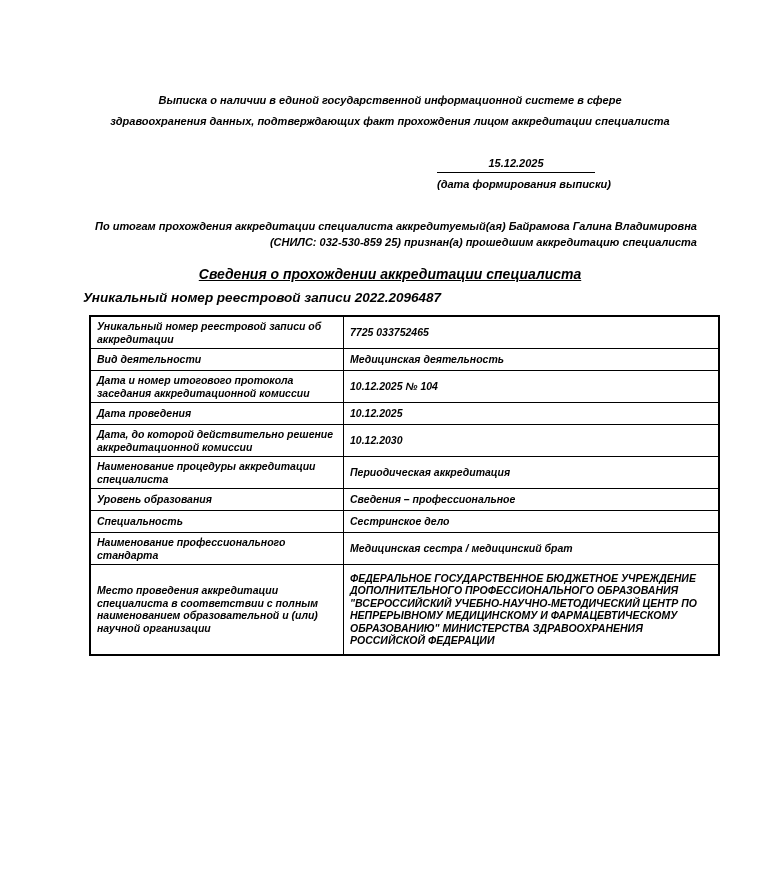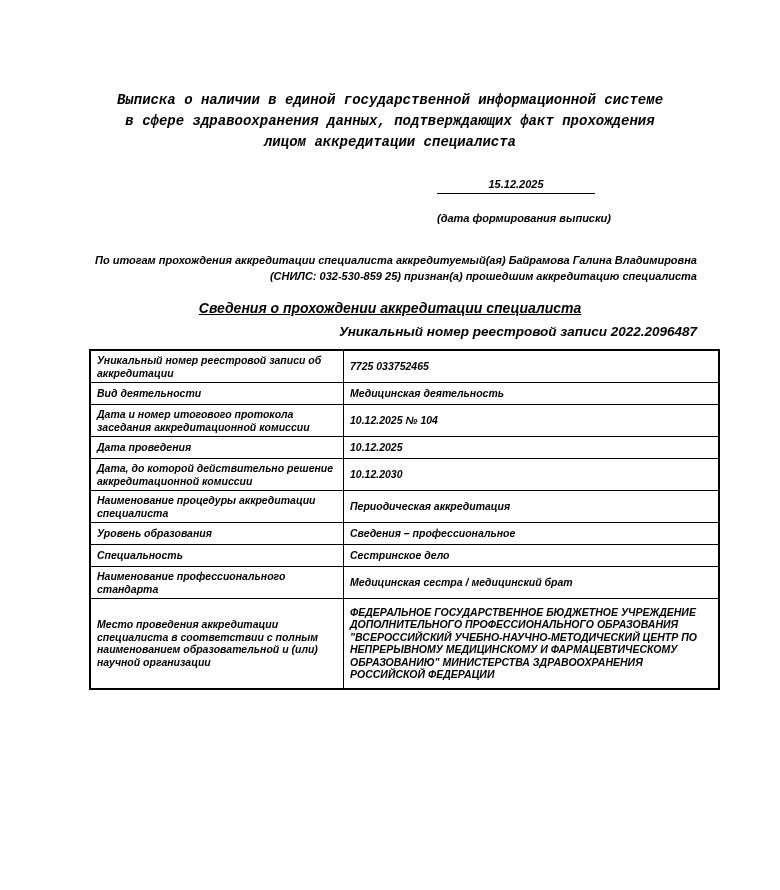--- a/index.html
+++ b/index.html
@@ -16,37 +16,36 @@
     font-family: "Liberation Sans", sans-serif;
     font-weight: bold;
     font-style: italic;
     overflow: hidden;
   }
   .doc-title {
     margin: 0 auto;
     padding-top: 90px;
     width: 560px;
     text-align: center;
-    font-size: 14px;
+    font-size: 11px;
     line-height: 21px;
-    font-family: Liberation Mono, monospace;
   }
   .date-block {
     margin: 25px 0 0 437px;
     width: 158px;
     text-align: center;
     font-size: 11px;
   }
   .date-value {
     padding-bottom: 2px;
     line-height: 13px;
   }
   .date-caption {
     border-top: 1.5px solid #000000;
-    padding-top: 18px;
+    padding-top: 5px;
     line-height: 13px;
     white-space: nowrap;
   }
   .intro-paragraph {
     margin: 28px auto 0 auto;
     width: 614px;
     text-align: right;
     font-size: 11px;
     line-height: 15.5px;
   }
@@ -54,21 +53,21 @@
     margin: 17px auto 0 auto;
     width: 614px;
     text-align: center;
     font-size: 14px;
     line-height: 14px;
     text-decoration: underline;
   }
   .registry-heading {
     margin: 8px auto 0 auto;
     width: 614px;
-    text-align: right;
+    text-align: left;
     font-size: 13.5px;
     line-height: 17px;
   }
   table.acc-table {
     margin: 9px 0 0 89px;
     width: 602px;
     border-collapse: collapse;
     border: 2px solid #000000;
     table-layout: fixed;
   }

